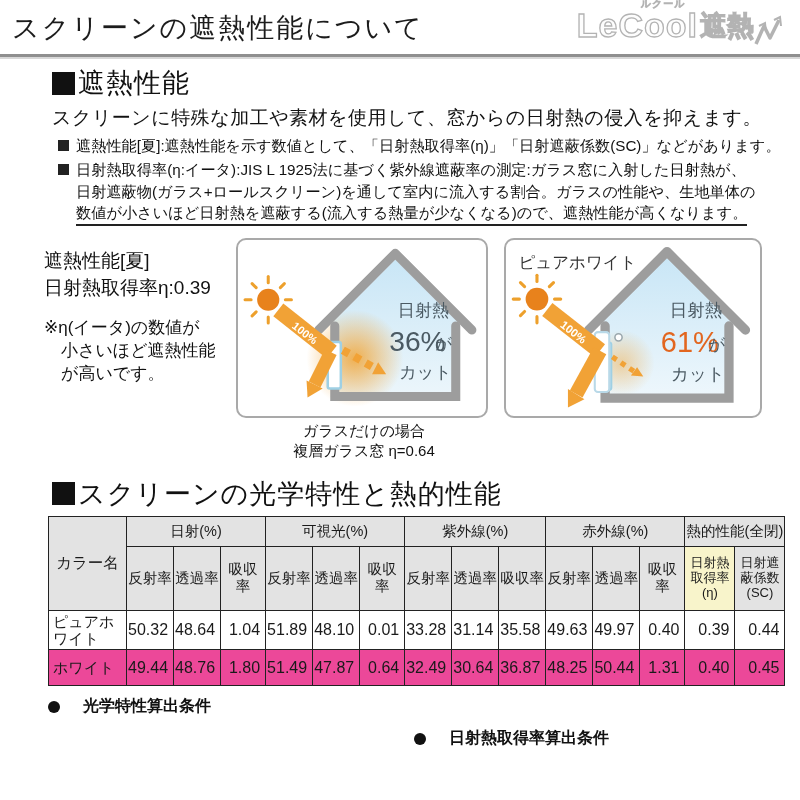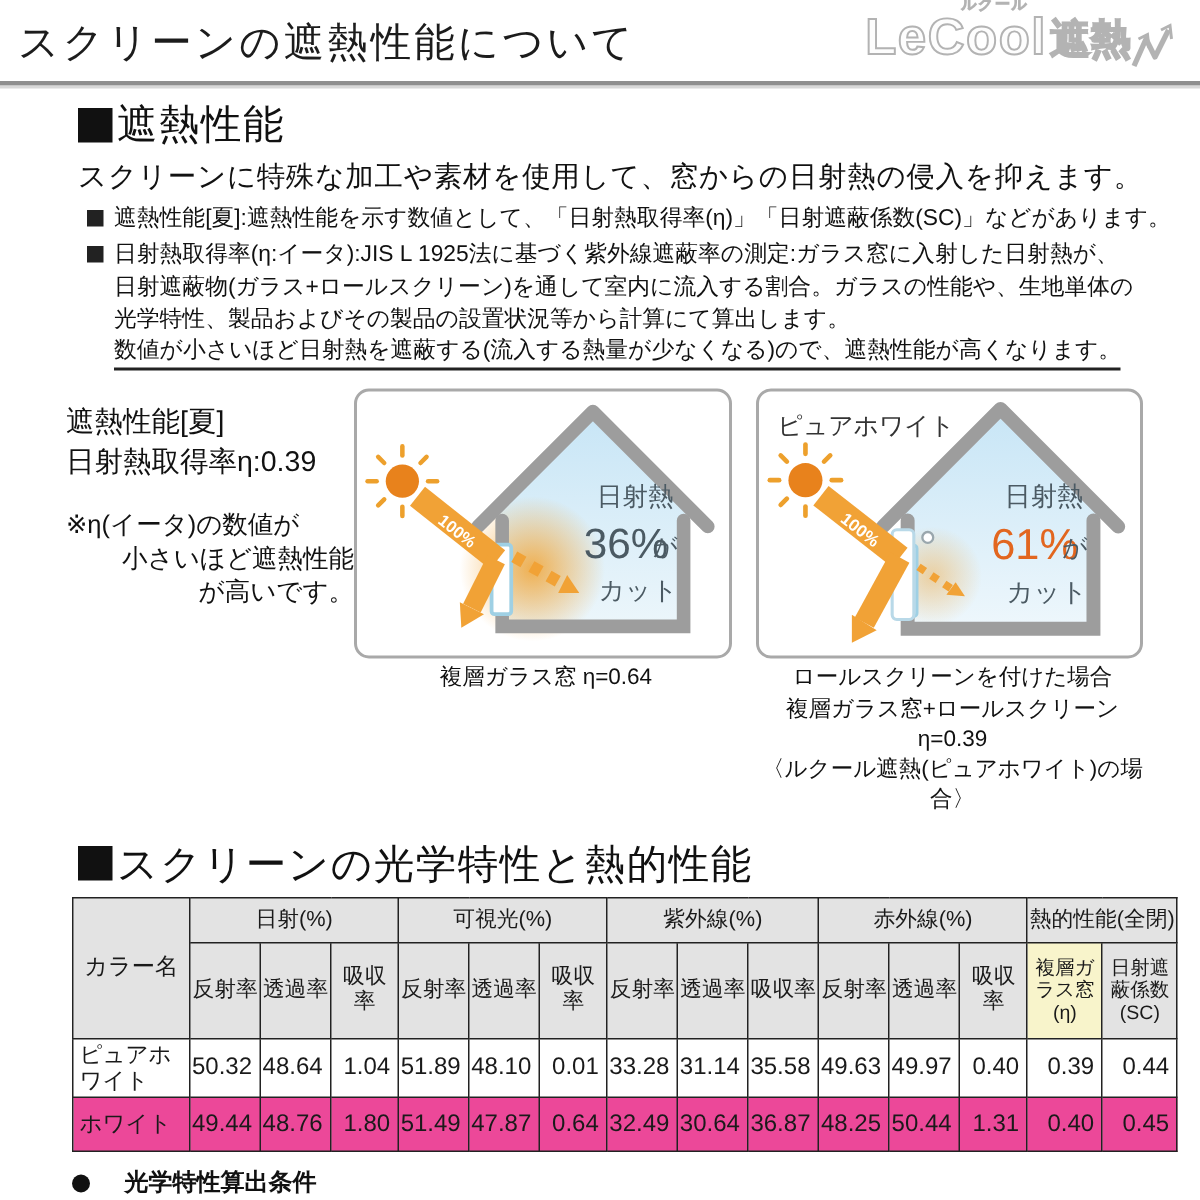--- a/index.html
+++ b/index.html
@@ -29,21 +29,21 @@
   .bullets { margin-left:58px; font-size:15.2px; line-height:1.4; color:#111; }
   .bullet { display:flex; margin-top:3px; }
   .bsq { width:11px; height:11px; background:#222; flex:0 0 11px; margin:5px 7px 0 0; }
   .b2-underline { display:inline-block; border-bottom:2px solid #222; padding-bottom:1px; }
 
   
   .diagram-row { display:flex; margin:12px 0 0 44px; }
   .diagram-side { width:192px; padding-top:10px; }
   .side-big { font-size:19px; line-height:1.4; color:#111; }
   .side-note { margin-top:16px; font-size:17px; line-height:1.35; color:#111; }
-  .side-note .indent { padding-left:17px;text-align:right; }
+  .side-note .indent { padding-left:17px; }
 
   .panel-wrap { width:256px; margin-right:12px; }
   .panel { width:252px; height:180px; border:2px solid #a9a9a9; border-radius:10px;
     background:#fff; position:relative; overflow:hidden; }
   .panel svg { display:block; }
   .caption { text-align:center; font-size:15px; line-height:1.35; margin-top:3px; color:#111; }
 
   
   .spec-table { border-collapse:collapse; margin:4px 0 0 48px; table-layout:fixed; }
   .spec-table th, .spec-table td { border:1.5px solid #222; font-weight:500; }
@@ -98,21 +98,20 @@
 <div class="bullets">
   <div class="bullet">
     <span class="bsq"></span>
     <span>遮熱性能[夏]:遮熱性能を示す数値として、「日射熱取得率(η)」「日射遮蔽係数(SC)」などがあります。</span>
   </div>
   <div class="bullet">
     <span class="bsq"></span>
     <div>
       <div>日射熱取得率(η:イータ):JIS L 1925法に基づく紫外線遮蔽率の測定:ガラス窓に入射した日射熱が、</div>
       <div>日射遮蔽物(ガラス+ロールスクリーン)を通して室内に流入する割合。ガラスの性能や、生地単体の</div>
-      <div>光学特性、製品およびその製品の設置状況等から計算にて算出します。</div>
       <span class="b2-underline">数値が小さいほど日射熱を遮蔽する(流入する熱量が少なくなる)ので、遮熱性能が高くなります。</span>
     </div>
   </div>
 </div>
 
 <div class="diagram-row">
 
   <div class="diagram-side">
     <div class="side-big">遮熱性能[夏]</div>
     <div class="side-big">日射熱取得率η:0.39</div>
@@ -160,20 +159,21 @@
         <polygon points="69,153 84,144 68,136" fill="#f1a236"></polygon>
         <line x1="104" y1="106" x2="136" y2="124" stroke="#f1a236" stroke-width="8" stroke-dasharray="7 6"></line>
         <polygon points="147,130 133,130 139,118" fill="#f1a236"></polygon>
         <text x="184" y="72" text-anchor="middle" font-size="17" fill="#4b5a63">日射熱</text>
         <text x="178" y="107" text-anchor="middle" font-size="28" fill="#4b5a63">36%</text>
         <text x="204" y="105" text-anchor="middle" font-size="16" fill="#4b5a63">が</text>
         <text x="186" y="134" text-anchor="middle" font-size="17" fill="#4b5a63">カット</text>
       </svg>
     </div>
     <div class="caption">
+      <div>ガラスだけの場合</div>
       <div>複層ガラス窓 η=0.64</div>
     </div>
   </div>
 
   <div class="panel-wrap" style="width:262px;">
     <div class="panel" style="width:258px;">
       <svg width="256" height="176" viewBox="0 0 248 168" class="svg-jp">
         <defs>
           <linearGradient id="skyB" x1="0" y1="0" x2="0" y2="1">
             <stop offset="0" stop-color="#c9e6f6"></stop>
@@ -210,25 +210,20 @@
         <line x1="91" y1="106" x2="68" y2="148" stroke="#f1a236" stroke-width="14"></line>
         <polygon points="60,161 76,153 60,143" fill="#f1a236"></polygon>
         <line x1="103" y1="112" x2="124" y2="126" stroke="#f1a236" stroke-width="5" stroke-dasharray="5 5"></line>
         <polygon points="133,131 121,130 127,122" fill="#f1a236"></polygon>
         <text x="184" y="72" text-anchor="middle" font-size="17" fill="#4b5a63">日射熱</text>
         <text x="178" y="107" text-anchor="middle" font-size="28" fill="#e2661f">61%</text>
         <text x="204" y="105" text-anchor="middle" font-size="16" fill="#4b5a63">が</text>
         <text x="186" y="134" text-anchor="middle" font-size="17" fill="#4b5a63">カット</text>
       </svg>
     </div>
-    <div class="caption">
-      <div>ロールスクリーンを付けた場合</div>
-      <div>複層ガラス窓+ロールスクリーン η=0.39</div>
-      <div>〈ルクール遮熱(ピュアホワイト)の場合〉</div>
-    </div>
   </div>
 </div>
 
 <div class="sec-heading" style="margin-top:14px;">
   <span class="sq"></span>
   <span>スクリーンの光学特性と熱的性能</span>
 </div>
 
 <table class="spec-table">
   <colgroup>
@@ -263,21 +258,21 @@
     <th>吸収率</th>
     <th>反射率</th>
     <th>透過率</th>
     <th>吸収率</th>
     <th>反射率</th>
     <th>透過率</th>
     <th>吸収率</th>
     <th>反射率</th>
     <th>透過率</th>
     <th>吸収率</th>
-    <th class="eta">複層ガラス窓(η)</th>
+    <th class="eta">日射熱取得率(η)</th>
     <th class="sc">日射遮蔽係数(SC)</th>
   </tr>
   <tr>
     <td class="name">ピュアホワイト</td>
     <td>50.32</td>
     <td>48.64</td>
     <td>1.04</td>
     <td>51.89</td>
     <td>48.10</td>
     <td>0.01</td>

